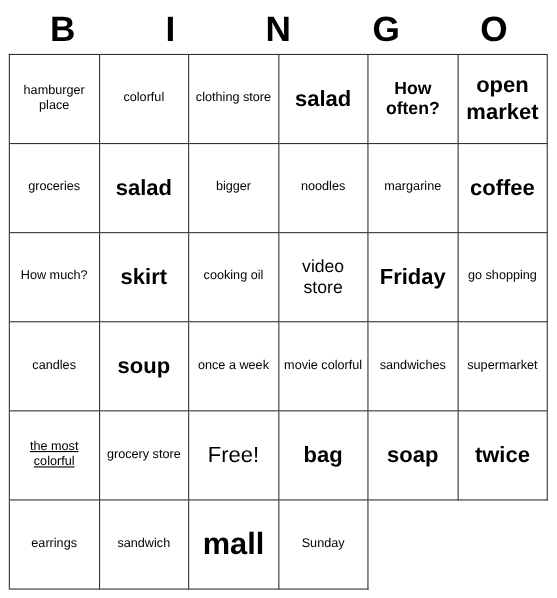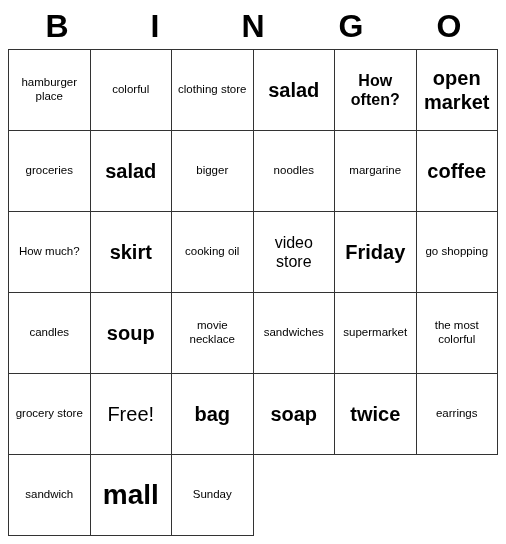--- a/index.html
+++ b/index.html
@@ -73,24 +73,25 @@
     <div class="bingo-cell" style="font-size: 11.5px;">margarine</div>
     <div class="bingo-cell" style="font-size: 20px; font-weight: bold;">coffee</div>
     <div class="bingo-cell" style="font-size: 11.5px;">How much?</div>
     <div class="bingo-cell" style="font-size: 20px; font-weight: bold;">skirt</div>
     <div class="bingo-cell" style="font-size: 11.5px;">cooking oil</div>
     <div class="bingo-cell" style="font-size: 16px; font-weight: normal;">video store</div>
     <div class="bingo-cell" style="font-size: 20px; font-weight: bold;">Friday</div>
     <div class="bingo-cell" style="font-size: 11.5px;">go shopping</div>
     <div class="bingo-cell" style="font-size: 11.5px;">candles</div>
     <div class="bingo-cell" style="font-size: 20px; font-weight: bold;">soup</div>
-    <div class="bingo-cell" style="font-size: 11.5px;">movie necklace</div>
+    <div class="bingo-cell" style="font-size: 11.5px;">once a week</div>
+    <div class="bingo-cell" style="font-size: 11.5px;">movie colorful</div>
     <div class="bingo-cell" style="font-size: 11.5px;">sandwiches</div>
     <div class="bingo-cell" style="font-size: 11.5px;">supermarket</div>
-    <div class="bingo-cell" style="font-size: 11.5px;">the most colorful</div>
+    <div class="bingo-cell" style="font-size: 11.5px; text-decoration: underline;">the most colorful</div>
     <div class="bingo-cell" style="font-size: 11.5px;">grocery store</div>
     <div class="bingo-cell" style="font-size: 20px; font-weight: normal;">Free!</div>
     <div class="bingo-cell" style="font-size: 20px; font-weight: bold;">bag</div>
     <div class="bingo-cell" style="font-size: 20px; font-weight: bold;">soap</div>
     <div class="bingo-cell" style="font-size: 20px; font-weight: bold;">twice</div>
     <div class="bingo-cell" style="font-size: 11.5px;">earrings</div>
     <div class="bingo-cell" style="font-size: 11.5px;">sandwich</div>
     <div class="bingo-cell" style="font-size: 28px; font-weight: bold;">mall</div>
     <div class="bingo-cell" style="font-size: 11.5px; text-align: center;">Sunday</div>
   </div>

